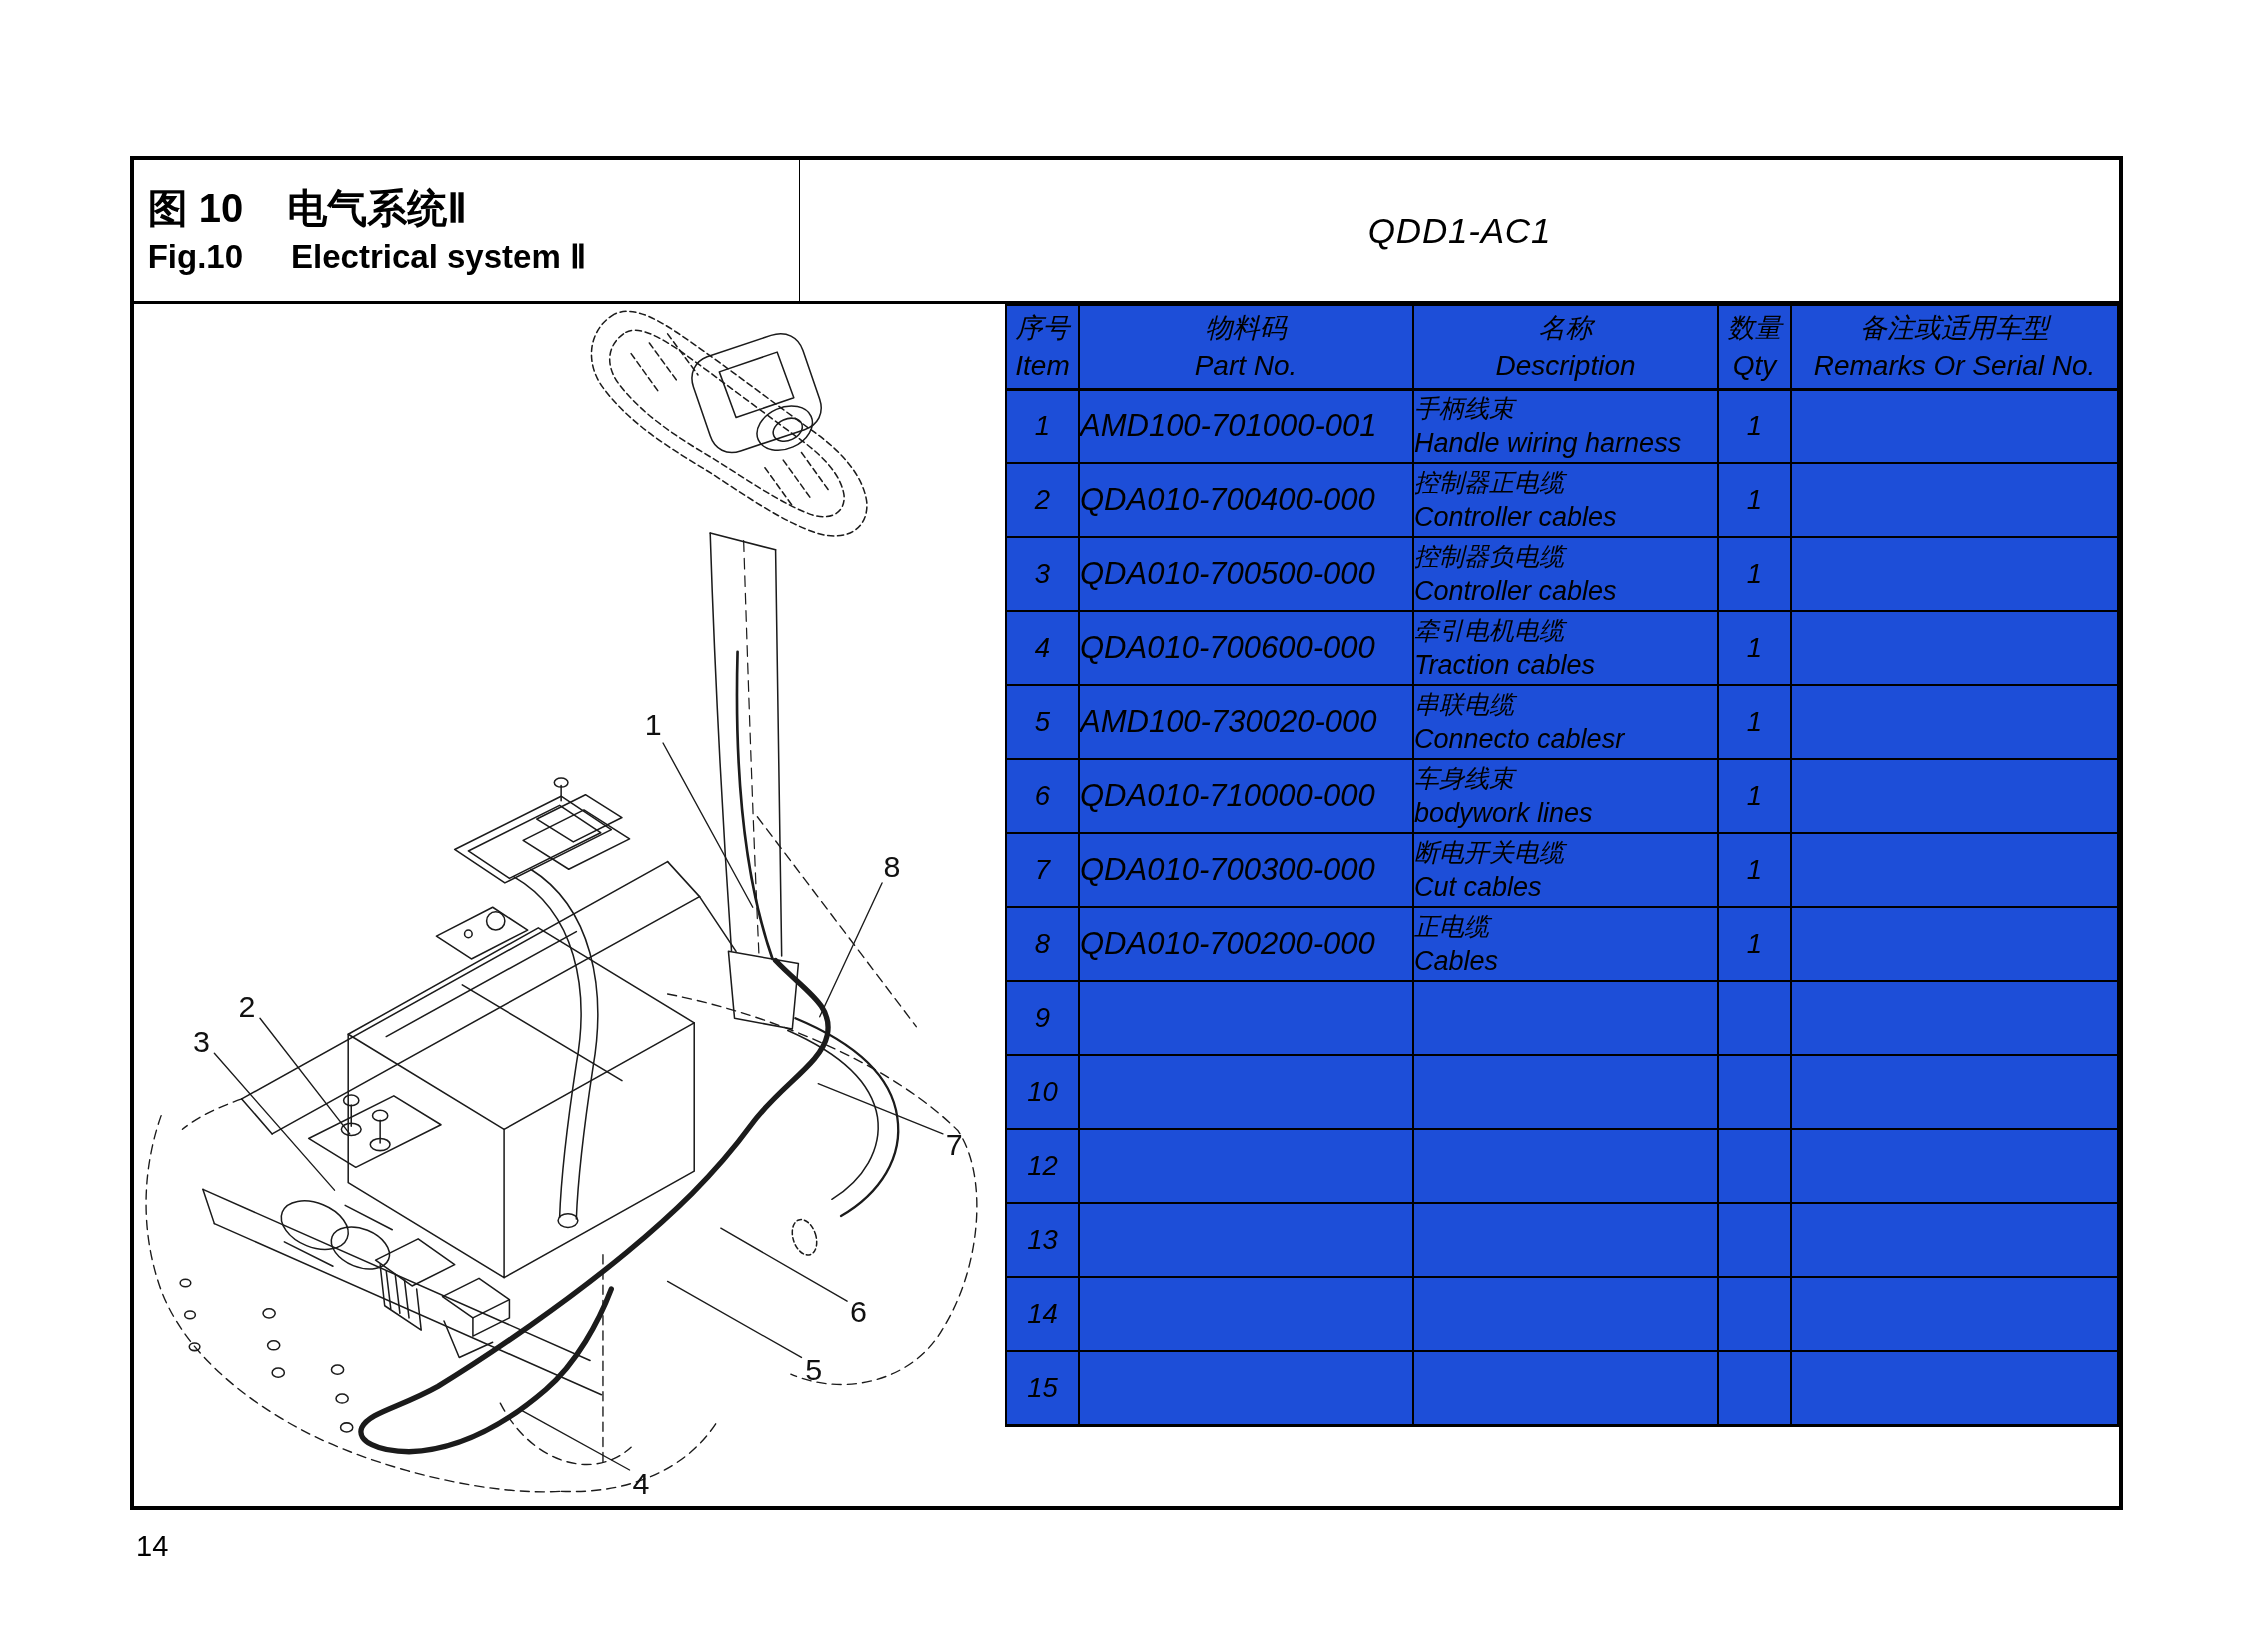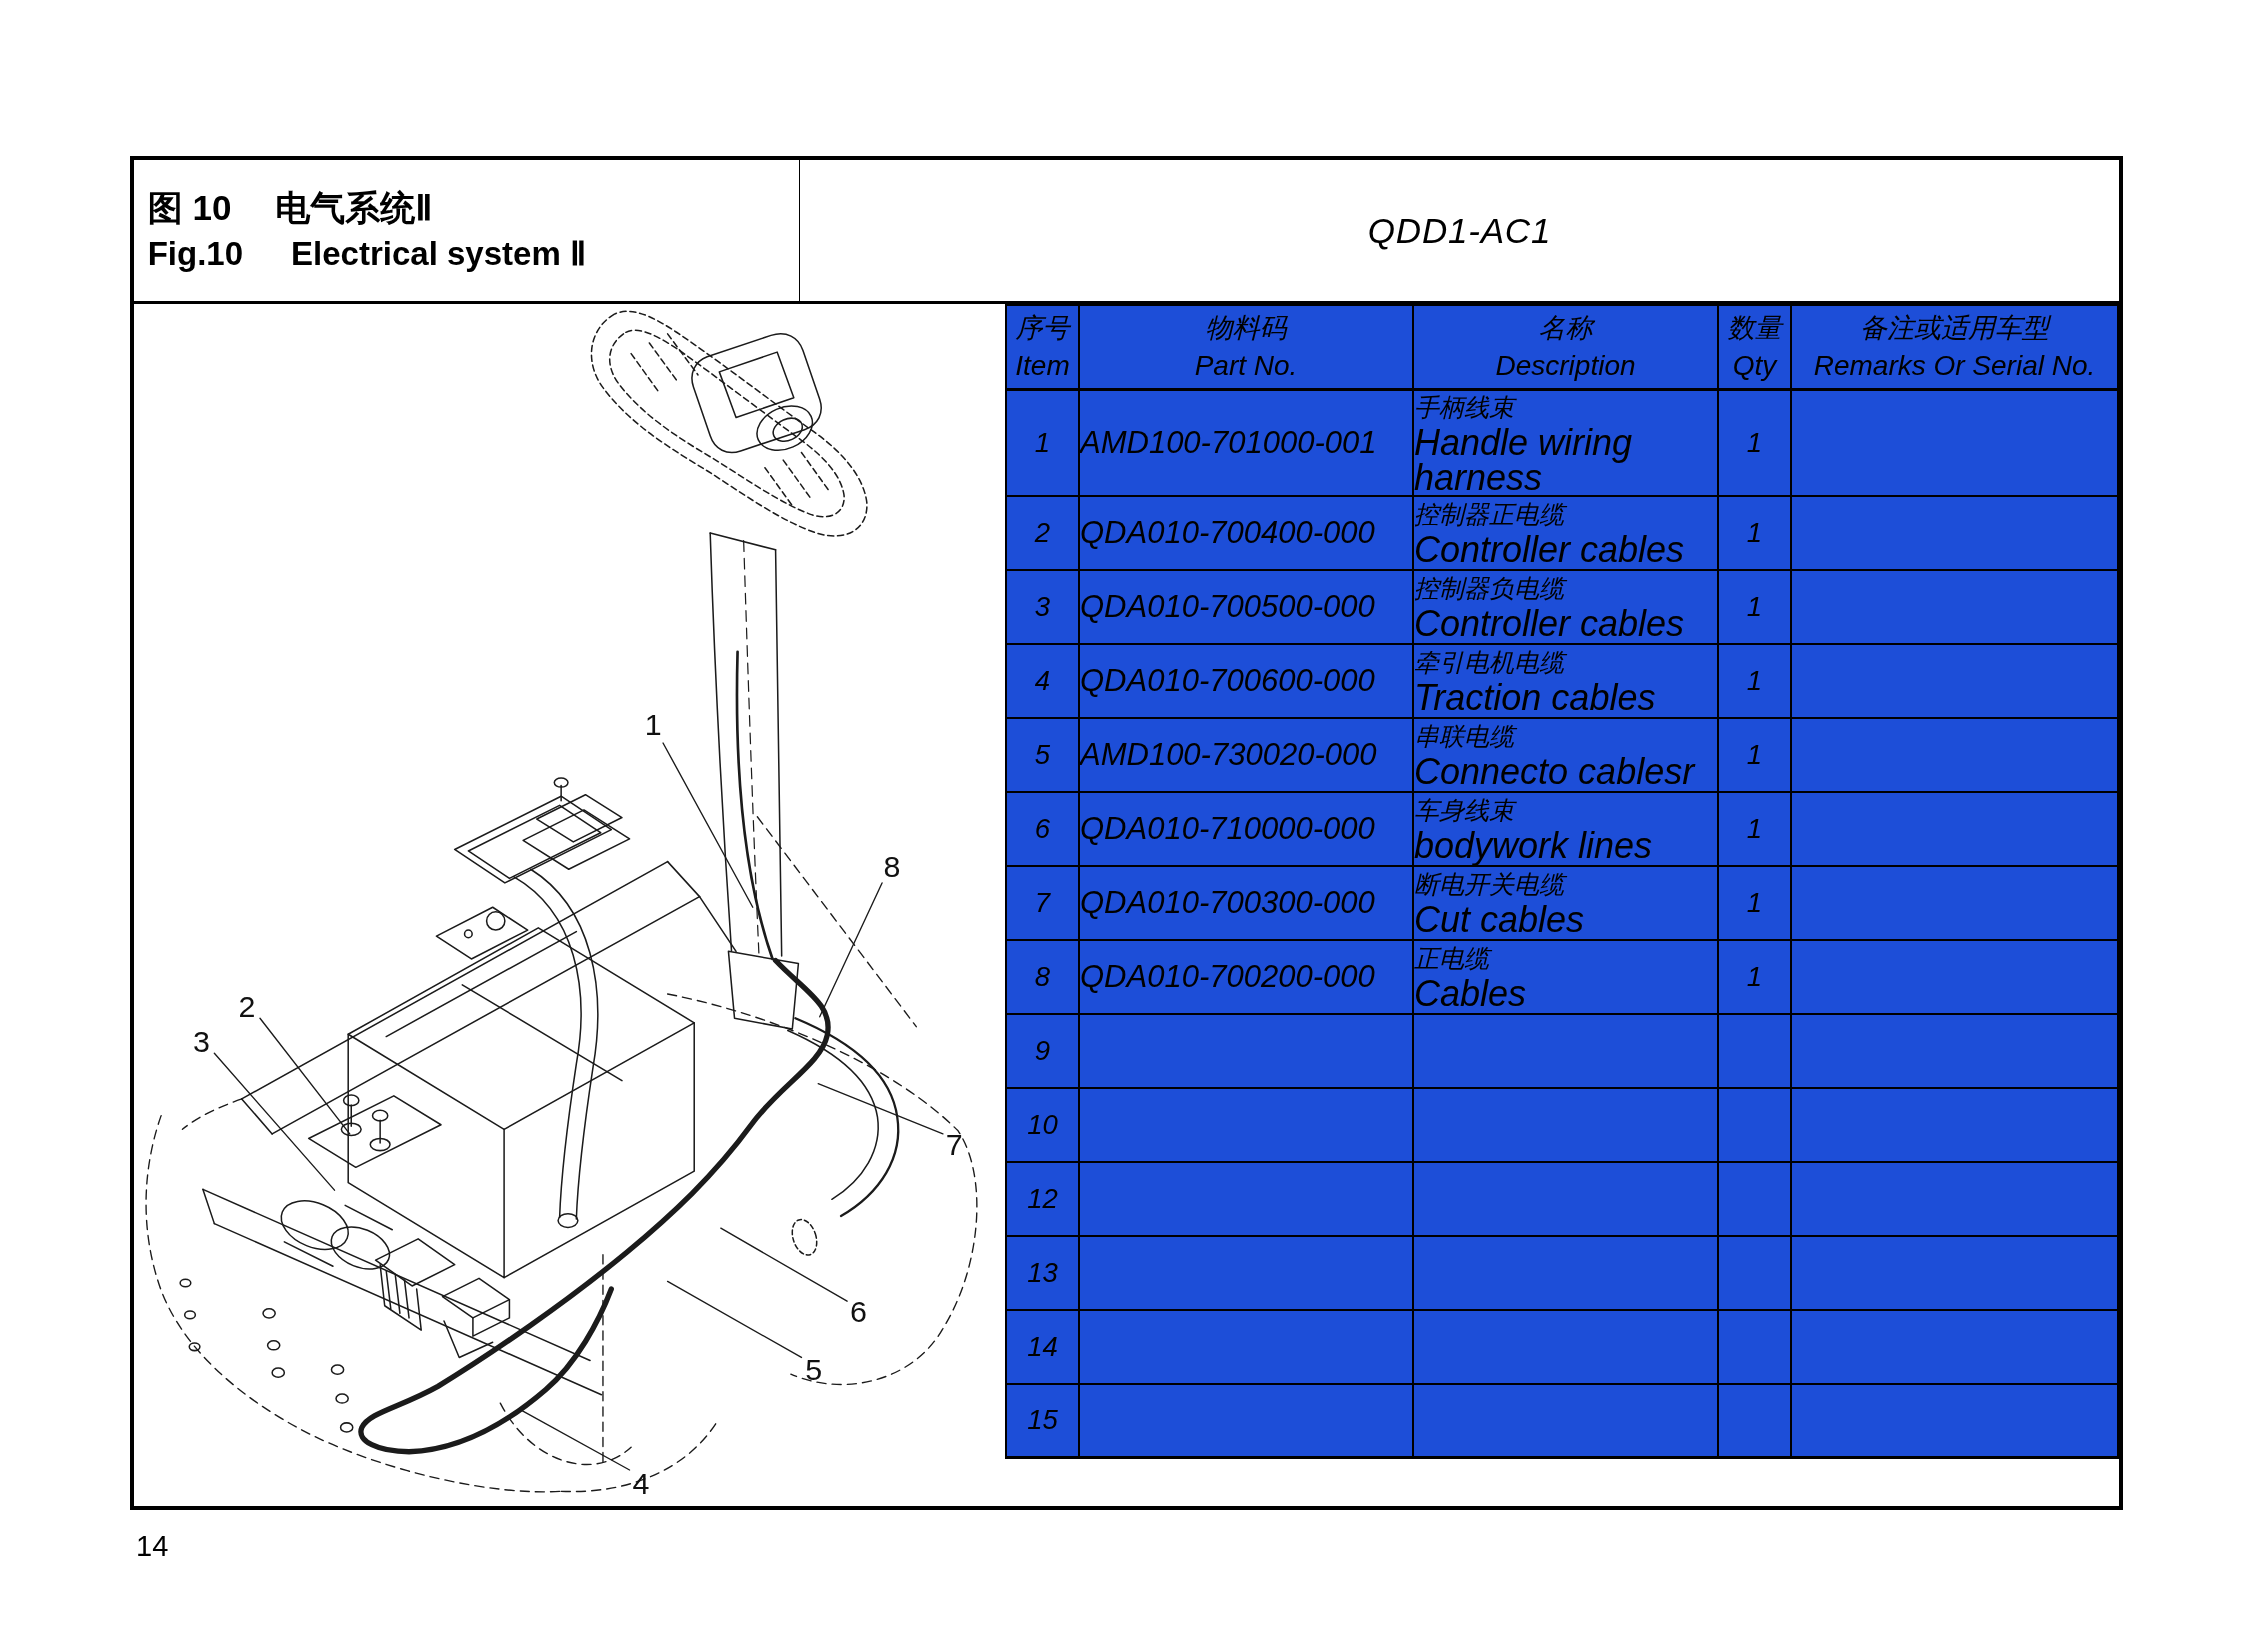--- a/index.html
+++ b/index.html
@@ -25,21 +25,21 @@
     box-sizing:border-box;
     display:flex;
   }
   .title-left{
     width:666px;flex:0 0 666px;
     border-right:1.5px solid #000;
     box-sizing:border-box;
     display:flex;flex-direction:column;justify-content:center;
     padding-left:13.7px;gap:9.2px;
   }
-  .title-line-cn{display:flex;gap:44px;font-size:35px;font-weight:bold;line-height:1.1;}
+  .title-line-cn{display:flex;gap:44px;font-size:40px;font-weight:bold;line-height:1.1;}
   .title-line-en{display:flex;gap:48px;font-size:33px;font-weight:bold;line-height:1.1;}
   .title-right{
     flex:1;display:flex;align-items:center;justify-content:center;
     font-size:35px;letter-spacing:0.8px;font-style:italic;
   }
   
   .diagram{
     position:absolute;left:0;top:148px;width:871px;height:1197px;
   }
   .diagram svg{display:block;width:100%;height:100%;}
@@ -60,21 +60,21 @@
   table.parts tr.hdr{height:84px;}
   table.parts tr.row{height:74px;}
   table.parts tr.hdr th{border-bottom:3.1px solid #000;font-weight:normal;}
   table.parts tr:last-child td{border-bottom:3.8px solid #000;}
   th .h-cn{font-size:27px;font-family:"Liberation Serif", serif;line-height:38px;}
   th .h-en{font-size:28px;line-height:37px;}
   td.c-item, td.c-qty{text-align:center;font-size:27.5px;}
   td.c-part{font-size:31px;padding-left:7.6px;text-align:left;}
   td.c-desc{padding-left:9.2px;text-align:left;margin-left:24px;}
   td.c-desc .d-cn{font-size:25px;font-family:"Liberation Serif", serif;line-height:34px;}
-  td.c-desc .d-en{font-size:36px;line-height:35px;}
+  td.c-desc .d-en{font-size:27px;line-height:35px;}
   
   .pagenum{
     position:absolute;left:136px;top:1530px;
     font-size:29px;
   }
 </style>
 </head>
 <body>
 
 <div class="page">

